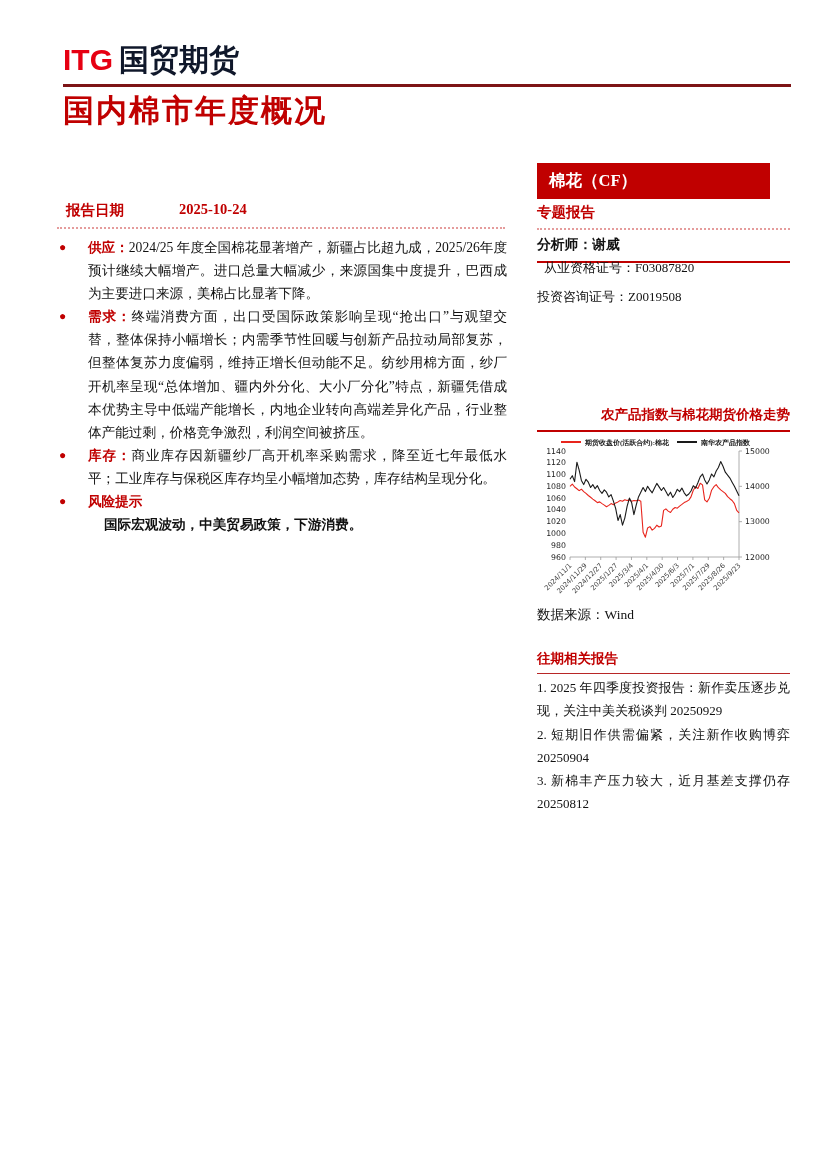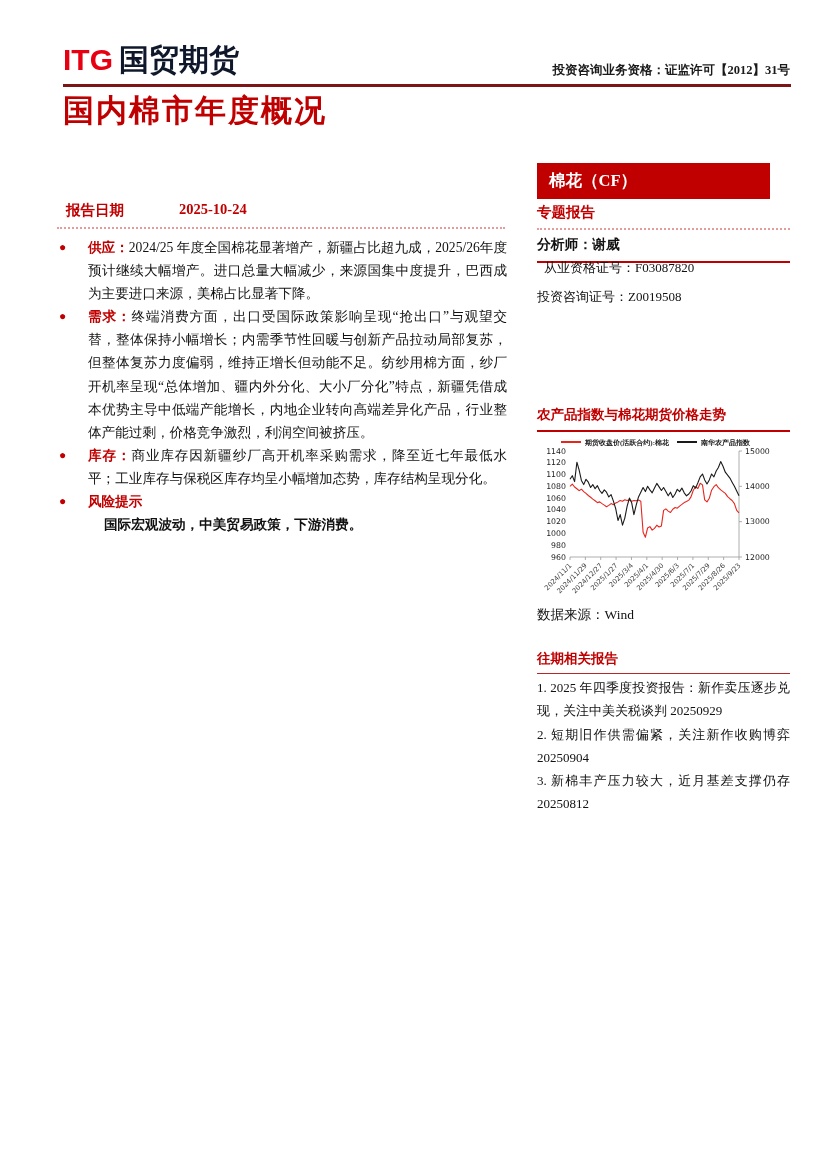--- a/index.html
+++ b/index.html
@@ -32,37 +32,36 @@
   
   .prodbar{left:537px;top:163px;width:233px;height:36px;background:#c00000;color:#ffffff;
            font-weight:bold;font-size:16.5px;line-height:36px;padding-left:12px;box-sizing:border-box;}
   .rtype{left:537px;top:203px;width:253px;color:#c00000;font-weight:bold;font-size:14.5px;
          padding-bottom:6px;border-bottom:2px dotted #e59c9c;}
   .analyst{left:537px;top:236px;width:253px;font-weight:bold;font-size:13.8px;
            padding-bottom:7px;border-bottom:2px solid #c00000;}
   .cert1{left:537px;top:259px;width:253px;font-size:13px;margin-left:7px;}
   .cert2{left:537px;top:288px;width:253px;font-size:13px;}
   .chart-title{left:537px;top:406px;width:253px;color:#c00000;font-weight:bold;font-size:13.5px;
-               padding-bottom:6px;border-bottom:2px solid #c00000;}
+               padding-bottom:6px;border-bottom:2px solid #c00000;text-align:right;}
   .chart-wrap{left:537px;top:434px;width:256px;height:166px;}
   .source{left:537px;top:606px;width:253px;font-weight:normal;font-size:13.5px;}
   .hist-title{left:537px;top:650px;width:253px;color:#c00000;font-weight:bold;font-size:13.5px;
               padding-bottom:5px;border-bottom:1.5px solid #b82727;}
   .hist-list{left:537px;top:676px;width:253px;font-size:13px;line-height:23.3px;text-align:justify;}
   .hist-item{margin:0;}
 </style>
 </head>
 <body>
 
 <div class="page">
 
   <div class="abs logo">
     <span class="logo-itg">ITG</span><span class="logo-name">国贸期货</span>
   </div>
-  <div class="abs credential">投资咨询业务资格：证监许可【2012】31号</div>
   <div class="abs header-rule"></div>
 
   <h1 class="abs title">国内棉市年度概况</h1>
 
   <div class="abs daterow">
     <span>报告日期</span>
     <span class="dv">2025-10-24</span>
   </div>
 
   <div class="abs bullets">

